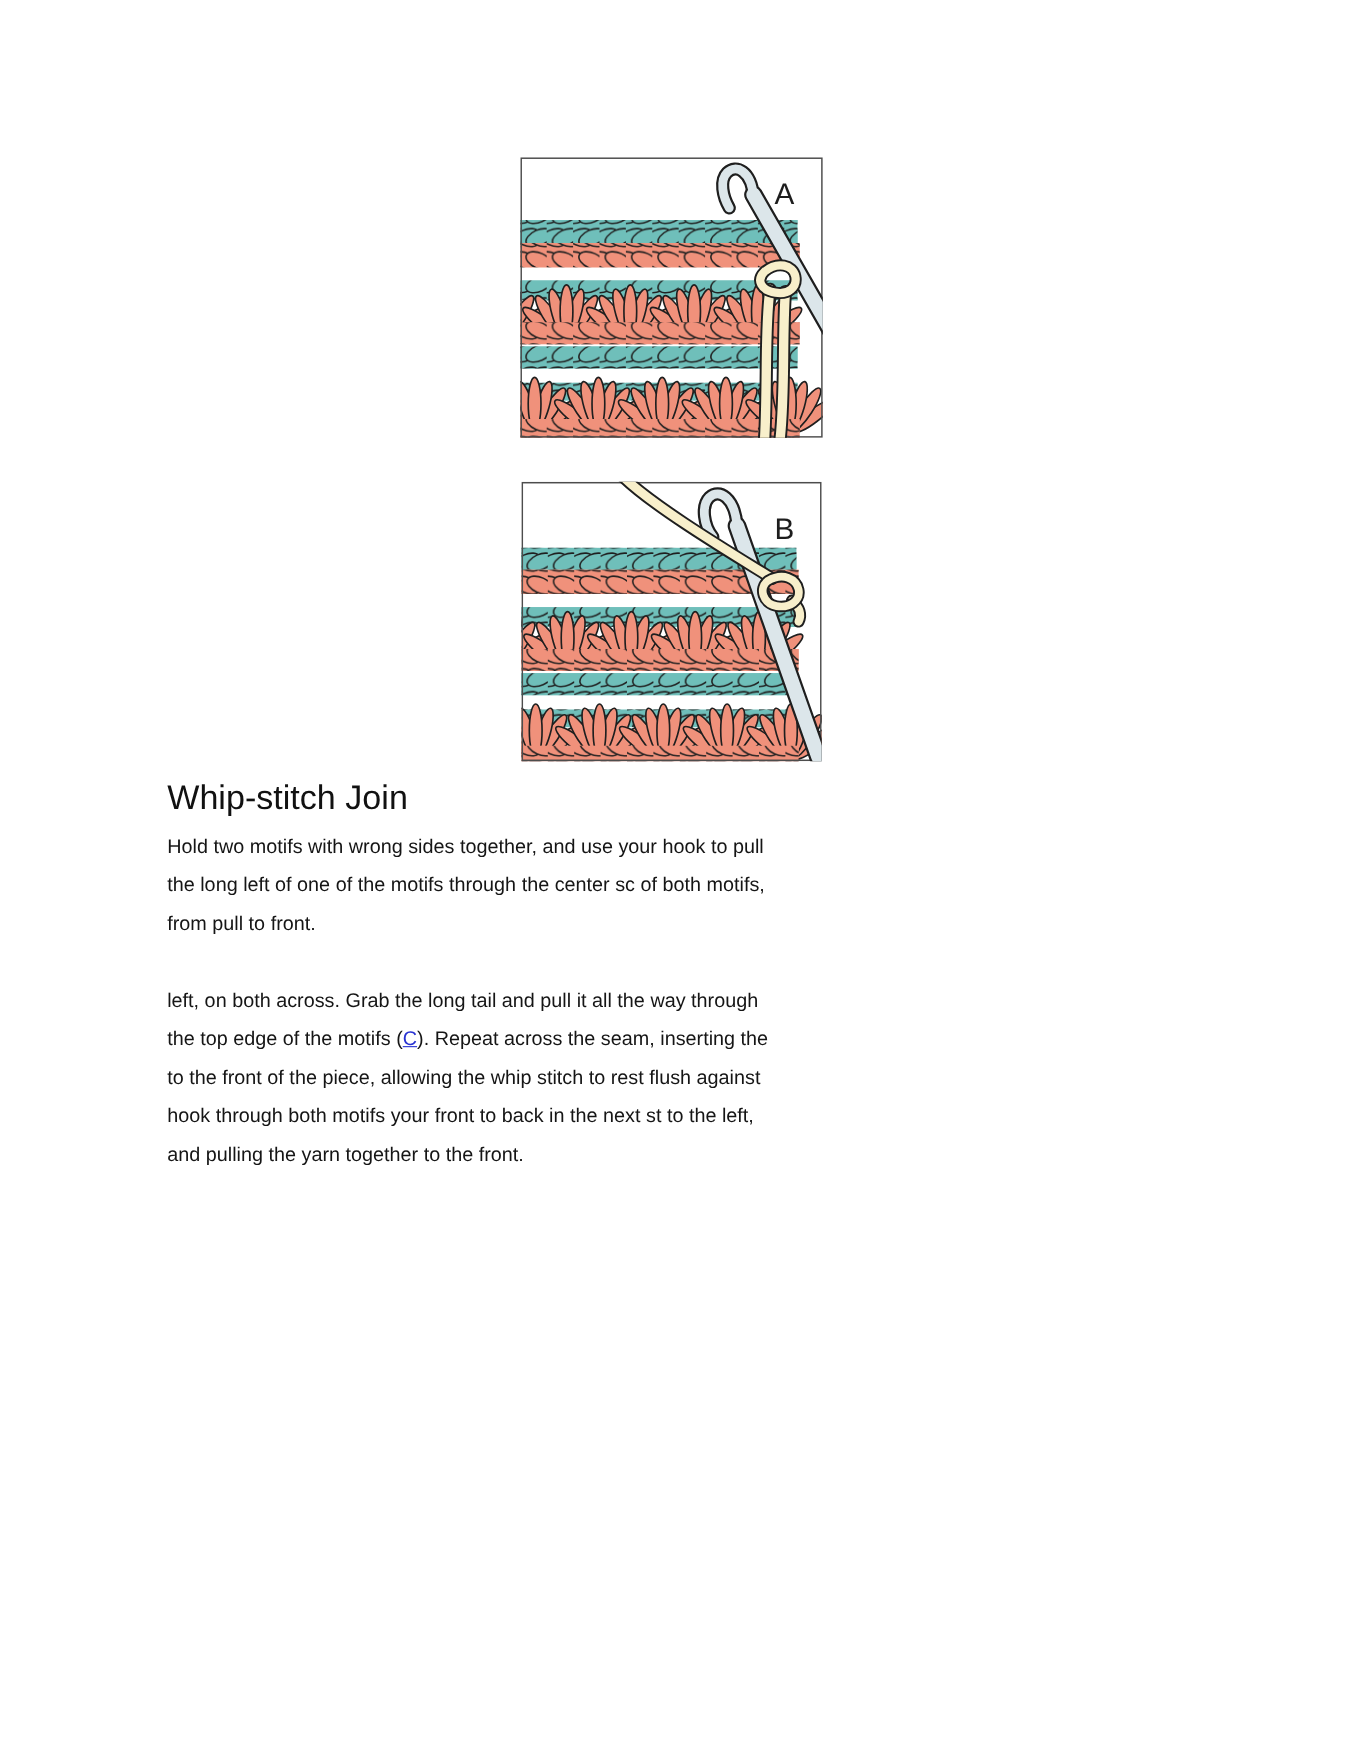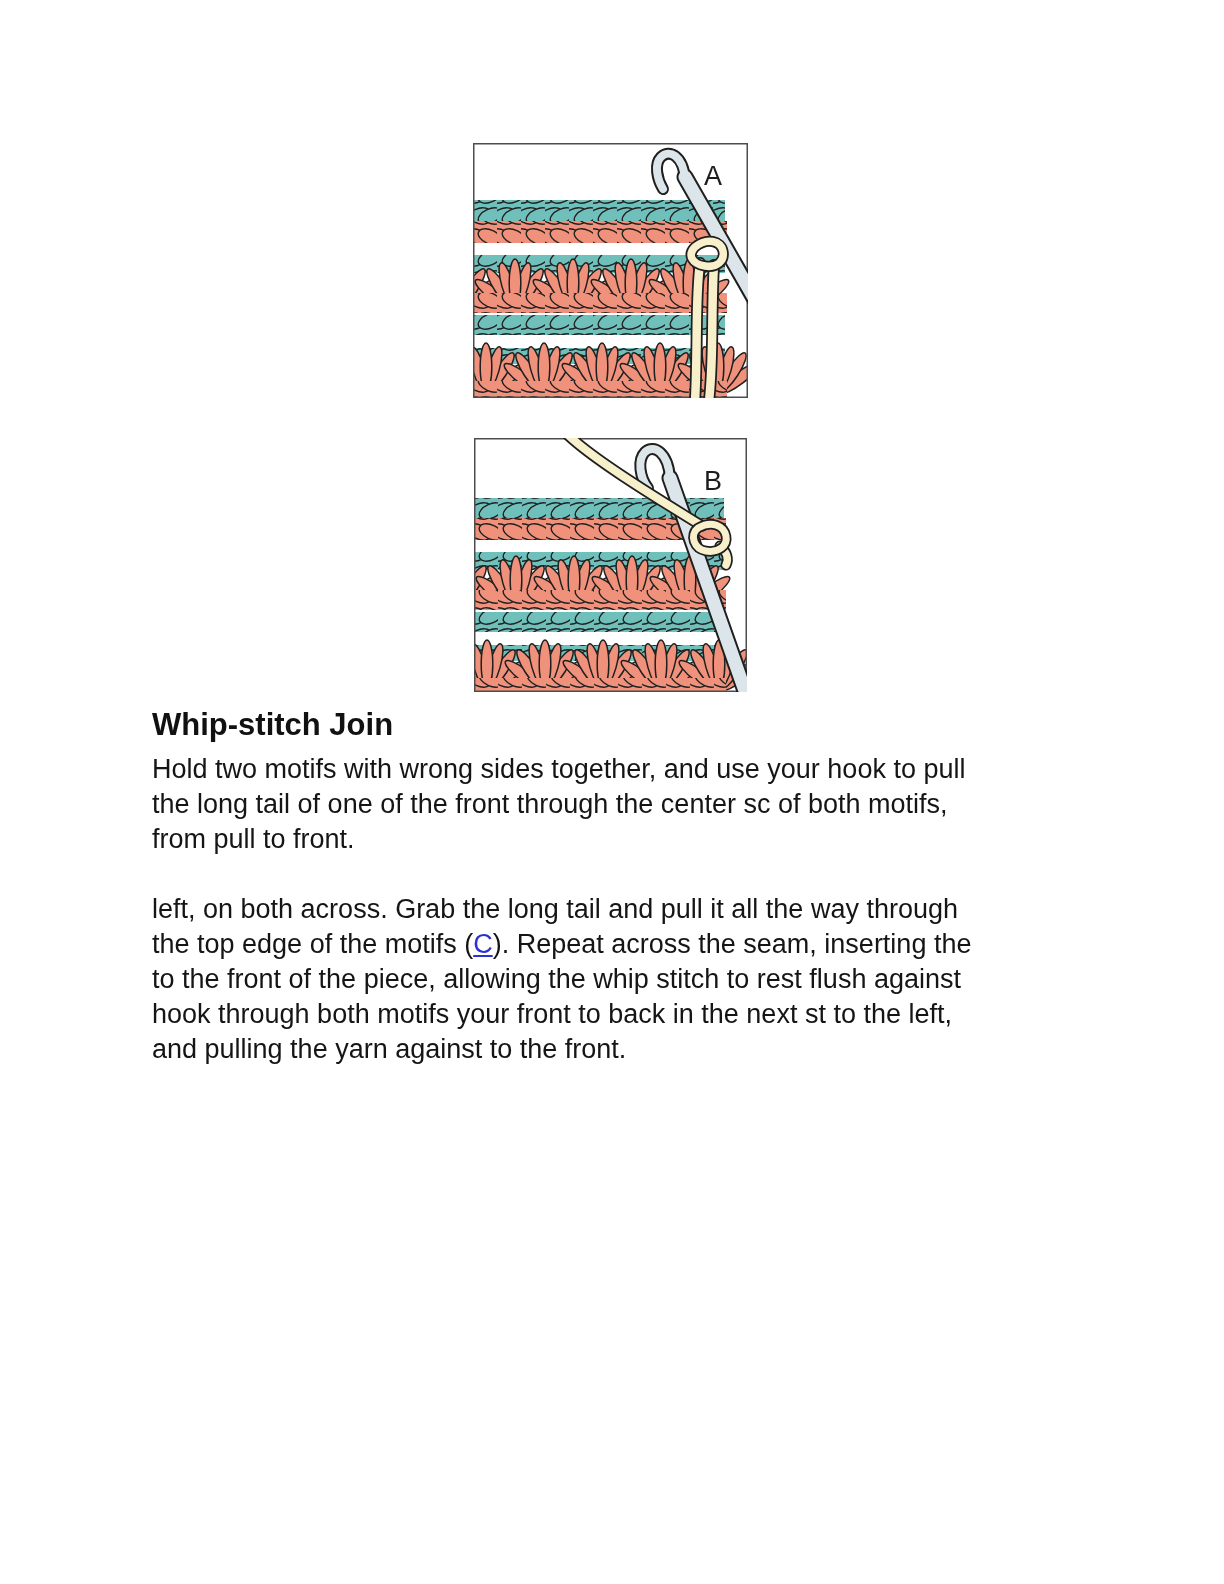--- a/index.html
+++ b/index.html
@@ -21,28 +21,28 @@
     fill:#1d1d1d;
   }
   .textblock{
     position:absolute;
     left:152px;
     top:706px;
     width:940px;
   }
   .heading{
     font-size:31px;
-    font-weight:bold;
+    font-weight:normal;
     line-height:37px;
     margin:0 0 9px 0;
     color:#111;
   }
   .para{margin:0 0 35px 0;}
   .line{
-    font-size:27px;
+    font-size:18px;
     line-height:35px;
     white-space:nowrap;
     color:#151515;
   }
   .doclink{
     color:var(--link,#2832D2);
     text-decoration:underline;
     cursor:pointer;
   }
 </style>
@@ -195,26 +195,26 @@
     </g>
 
     <text class="fig-label" x="239" y="52" text-anchor="middle">B</text>
   </svg>
 
   <div class="textblock">
     <h2 class="heading">Whip-stitch Join</h2>
 
     <div class="para">
       <div class="line">Hold two motifs with wrong sides together, and use your hook to pull</div>
-      <div class="line">the long tail of one of the front through the center sc of both motifs,</div>
+      <div class="line">the long left of one of the motifs through the center sc of both motifs,</div>
       <div class="line">from pull to front.</div>
     </div>
 
     <div class="para">
       <div class="line">left, on both across. Grab the long tail and pull it all the way through</div>
       <div class="line"><span>the top edge of the motifs (</span><a class="doclink">C</a><span>). Repeat across the seam, inserting the</span></div>
       <div class="line">to the front of the piece, allowing the whip stitch to rest flush against</div>
       <div class="line">hook through both motifs your front to back in the next st to the left,</div>
-      <div class="line">and pulling the yarn against to the front.</div>
+      <div class="line">and pulling the yarn together to the front.</div>
     </div>
   </div>
 
 </div>
 
 </body></html>

